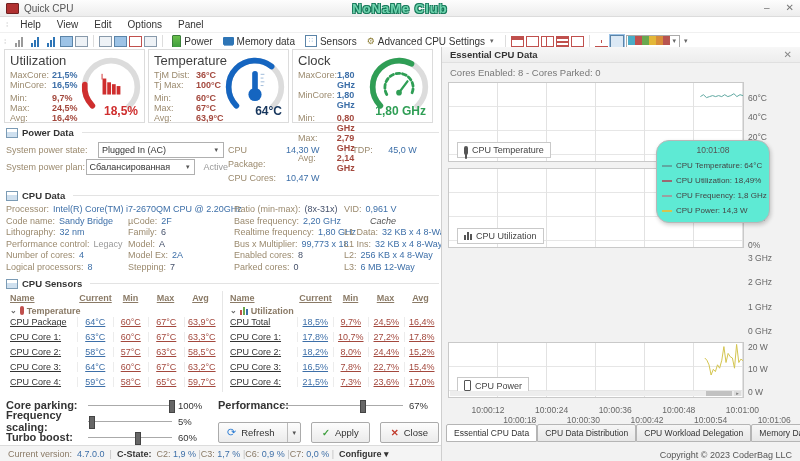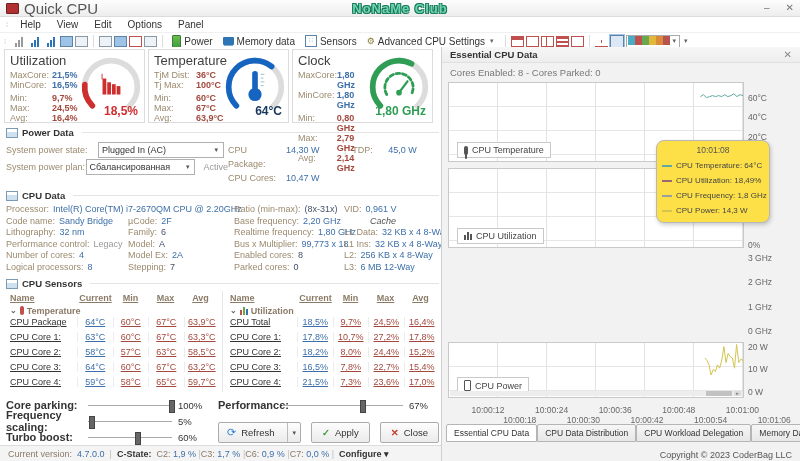--- a/index.html
+++ b/index.html
@@ -2,21 +2,21 @@
 <html><head>
 <meta charset="utf-8">
 <style>
   html,body{margin:0;padding:0}
   body{width:800px;height:461px;position:relative;overflow:hidden;background:#fff;
        font-family:"Liberation Sans",sans-serif;font-size:9px;color:#444;}
   
   .titlebar{height:16px;background:linear-gradient(#fdfdfd,#ededed);border-bottom:1px solid #dcdcdc;
             display:flex;align-items:center;padding:0 6px;position:relative;}
   .app-ico{width:11px;height:9px;background:#b03030;border:1px solid #702020;border-radius:1px;margin-right:5px;}
-  .app-title{font-size:15px;color:#555;}
+  .app-title{font-size:10px;color:#555;}
   .brand{position:absolute;left:0;right:0;text-align:center;font-weight:bold;font-size:13px;letter-spacing:1px;
          color:#6fd3ae;text-shadow:1px 1px 0 #167a5a,-1px -1px 0 #167a5a,1px -1px 0 #167a5a,-1px 1px 0 #167a5a;}
   .winbtns{margin-left:auto;display:flex;gap:16px;color:#777;font-size:10px;z-index:2;}
   .winbtn{cursor:default;line-height:10px;}
   .menubar{height:15px;display:flex;align-items:center;border-bottom:1px solid #f0f0f0;padding-left:6px;font-size:10px;color:#333;}
   .grip{color:#c9c9c9;font-size:8px;margin-right:4px;}
   .menu-item{padding:1px 8px;}
   .toolbar{height:16px;display:flex;align-items:center;border-bottom:1px solid #e4e4e4;padding:0 4px;font-size:10px;color:#333;gap:2px;}
   .tsep{width:1px;height:12px;background:#ddd;margin:0 3px;}
   .ticon{width:14px;height:12px;display:inline-flex;align-items:flex-end;justify-content:center;gap:1px;}
@@ -167,21 +167,21 @@
   .hscroll{position:absolute;left:1px;right:1px;bottom:1px;height:5px;background:#ededed;}
   .hthumb{position:absolute;right:10px;width:26px;top:0;height:5px;background:#c2c2c2;}
   .harrow{position:absolute;right:1px;top:0;width:7px;height:5px;background:#dcdcdc;color:#777;font-size:5px;line-height:5px;text-align:center;}
   .xaxis{position:absolute;left:6px;top:356px;width:340px;height:24px;}
   .xlabel{position:absolute;transform:translateX(-50%);font-size:8.5px;color:#666;white-space:nowrap;}
   .tabs{position:absolute;left:4px;top:381px;display:flex;gap:3px;}
   .tab{border:1px solid #b5b5b5;background:linear-gradient(#f6f6f6,#e7e7e7);padding:3px 7px;font-size:8.5px;color:#333;
        border-radius:2px 2px 0 0;white-space:nowrap;}
   .tab.active{background:#fff;}
   .copyright{position:absolute;right:8px;top:403px;color:#555;font-size:9px;}
-  .tooltip{position:absolute;left:214px;top:93px;width:102px;background:#fde047;border:1px solid #b8b8b8;border-radius:8px;
+  .tooltip{position:absolute;left:214px;top:93px;width:102px;background:#5eead4;border:1px solid #b8b8b8;border-radius:13px;
            box-shadow:1px 2px 4px rgba(0,0,0,.2);padding:4px 5px;z-index:5;}
   .tt-time{text-align:center;color:#555;font-size:8.5px;margin-bottom:3px;}
   .tt-row{display:flex;align-items:center;gap:4px;height:15px;color:#444;font-size:8px;white-space:nowrap;}
   .tt-dash{width:10px;height:2px;flex:none;}
   .overflow-dd{position:absolute;right:3px;top:40px;color:#888;font-size:7px;}
 </style>
 </head>
 <body>
 
 <div class="titlebar">

